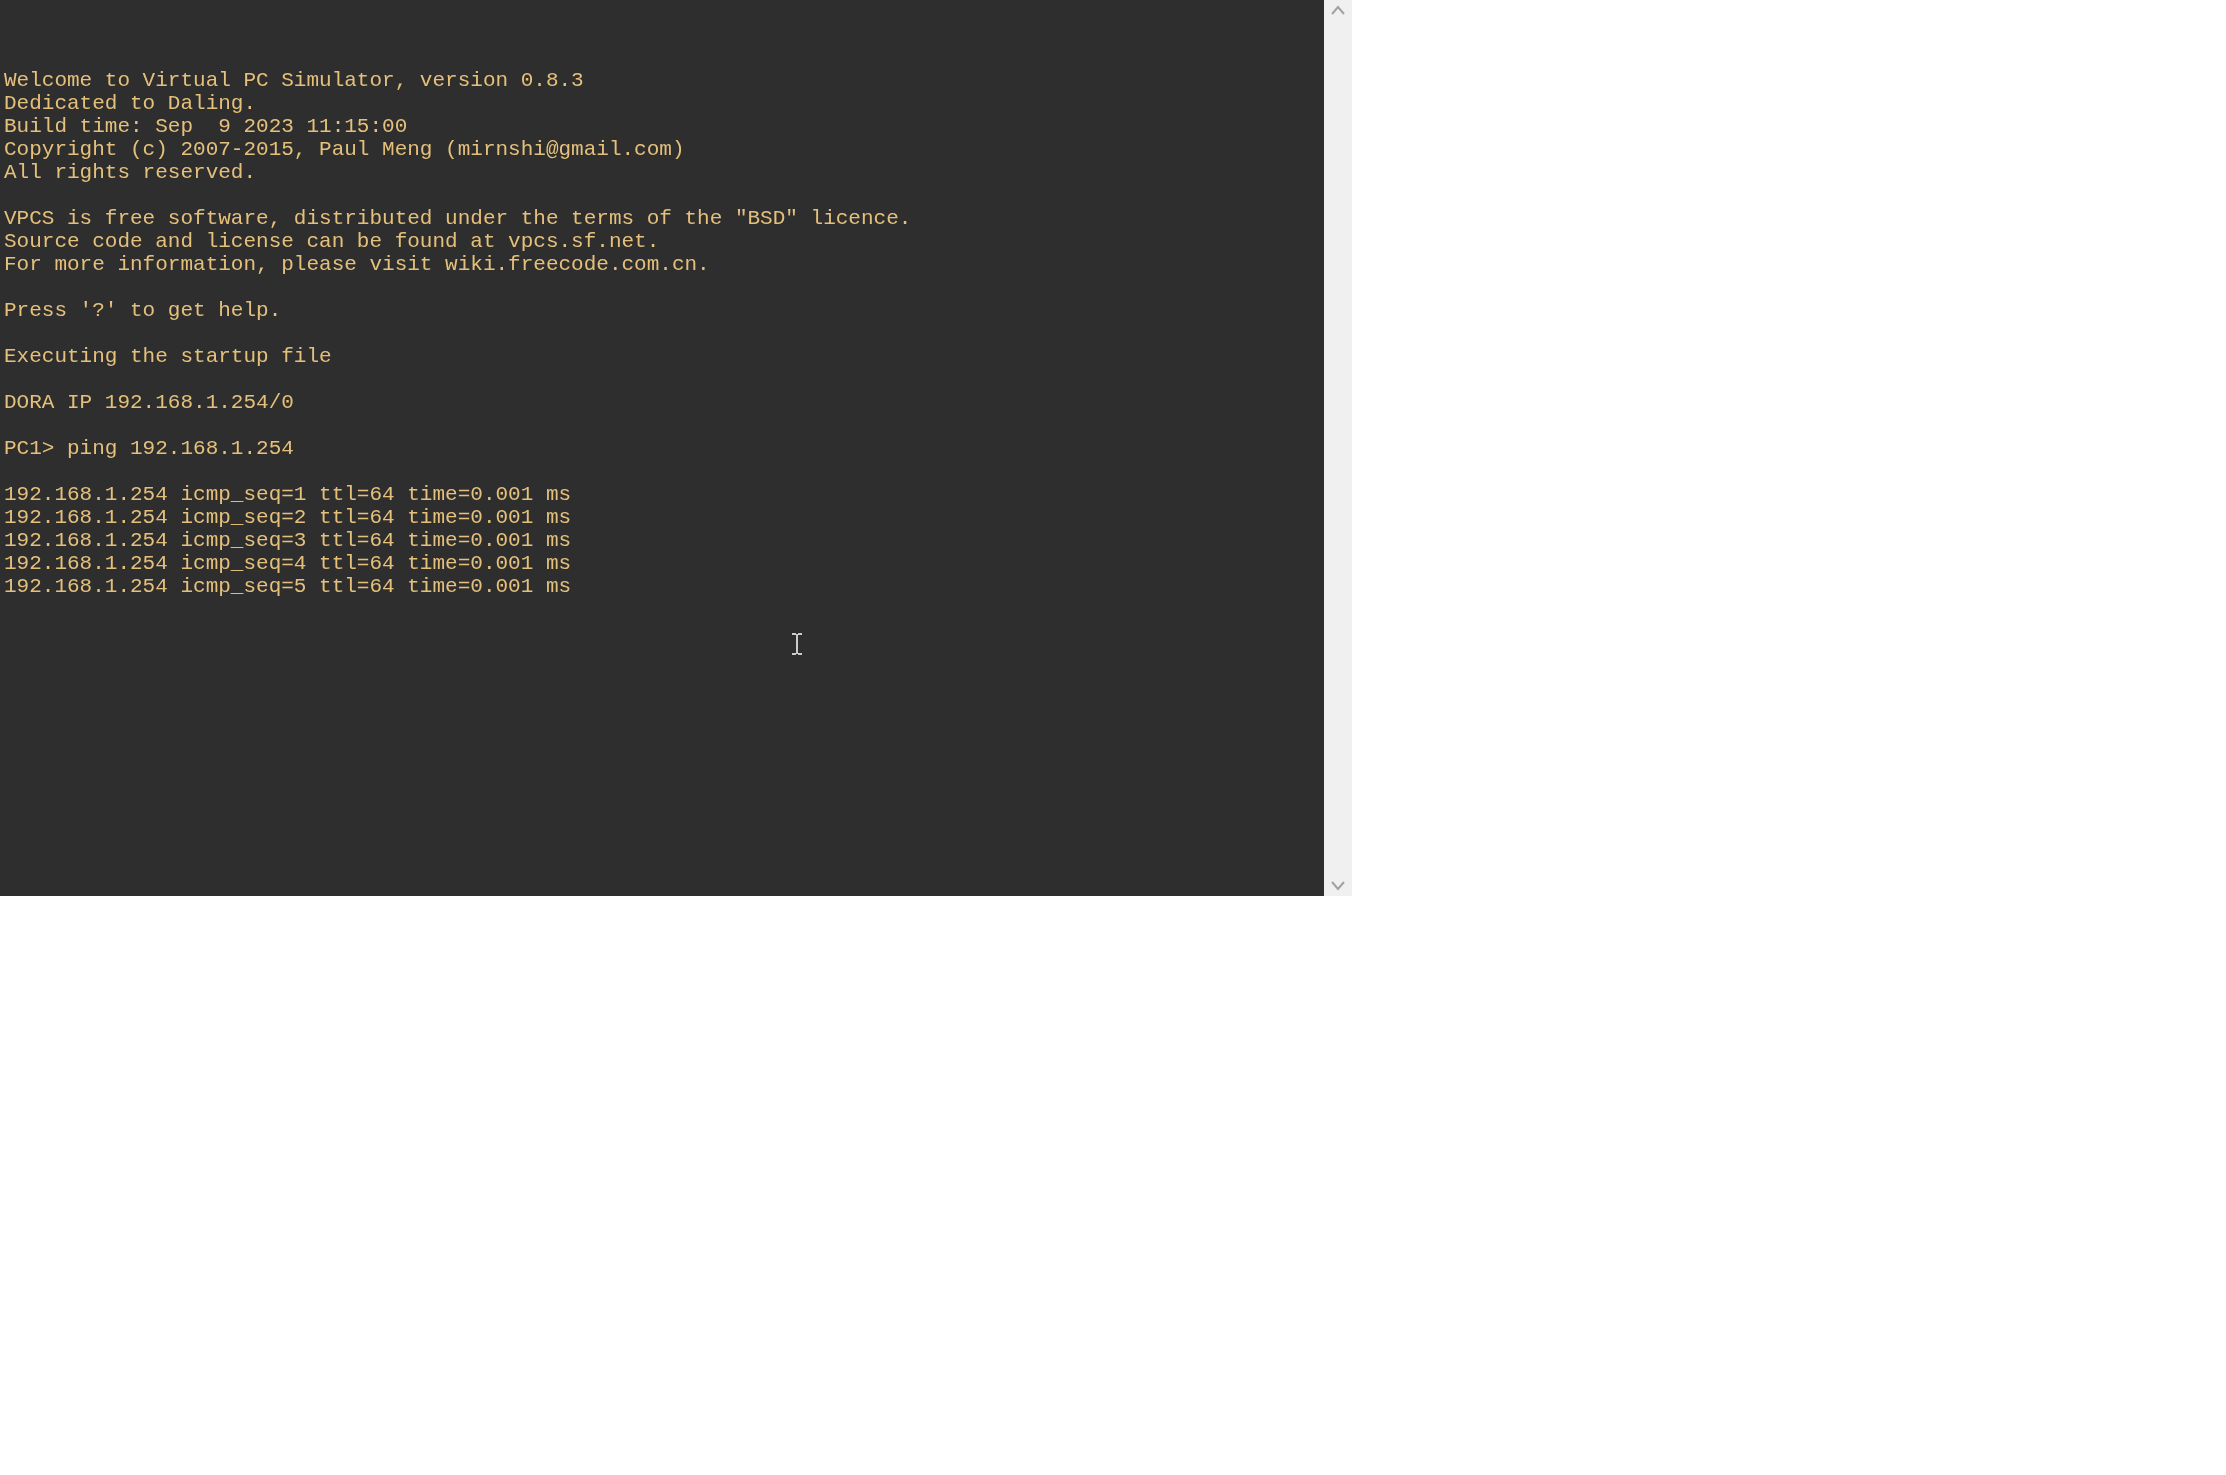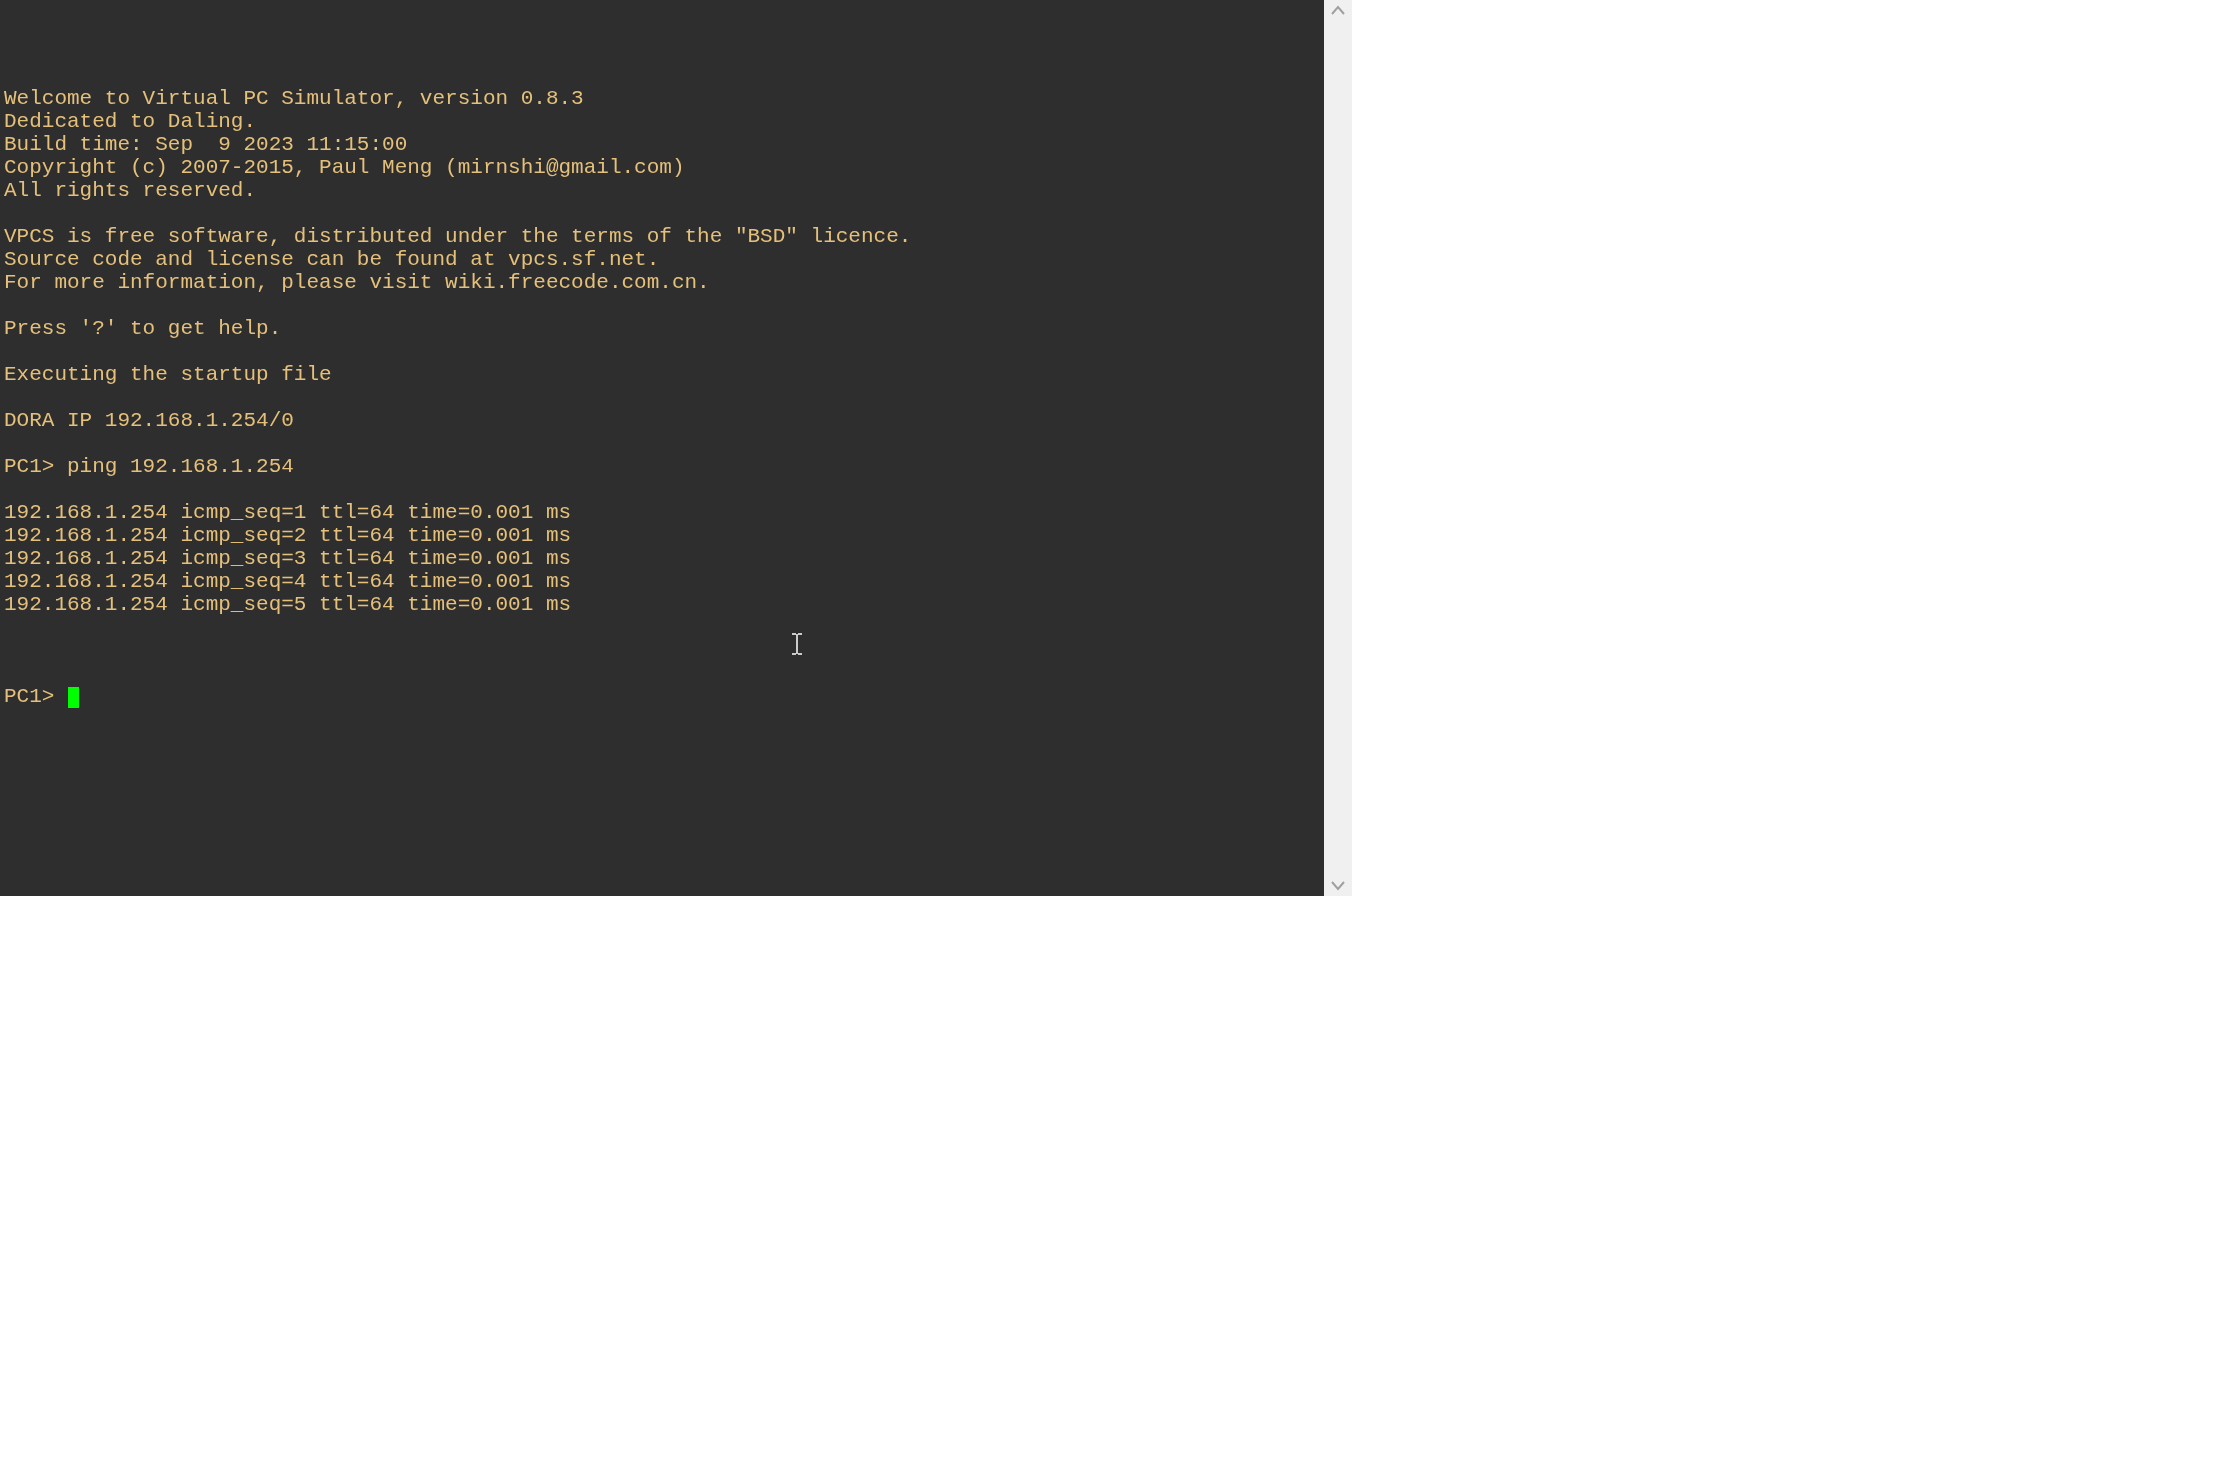--- a/index.html
+++ b/index.html
@@ -15,21 +15,21 @@
       overflow: hidden;
       position: relative;
     }
     .terminal-container {
       position: absolute;
       top: 0;
       left: 0;
       width: 1324px;
       height: 896px;
       background: #2e2e2e;
-      padding: 18px 4px;
+      padding: 0 4px;
       font-family: "Consolas", "Courier New", monospace;
       font-size: 21px;
       line-height: 23px;
       color: #e5c07b;
       white-space: pre;
       overflow: hidden;
     }
     .terminal-line {
       white-space: pre;
     }
@@ -77,21 +77,20 @@
       width: 16px;
       height: 24px;
       pointer-events: none;
     }
   </style>
 </head>
 <body>
 
 <div class="terminal-container">
   <div id="terminal-output"><div class="terminal-line">&nbsp;</div><div class="terminal-line">Welcome to Virtual PC Simulator, version 0.8.3</div><div class="terminal-line">Dedicated to Daling.</div><div class="terminal-line">Build time: Sep  9 2023 11:15:00</div><div class="terminal-line">Copyright (c) 2007-2015, Paul Meng (mirnshi@gmail.com)</div><div class="terminal-line">All rights reserved.</div><div class="terminal-line">&nbsp;</div><div class="terminal-line">VPCS is free software, distributed under the terms of the "BSD" licence.</div><div class="terminal-line">Source code and license can be found at vpcs.sf.net.</div><div class="terminal-line">For more information, please visit wiki.freecode.com.cn.</div><div class="terminal-line">&nbsp;</div><div class="terminal-line">Press '?' to get help.</div><div class="terminal-line">&nbsp;</div><div class="terminal-line">Executing the startup file</div><div class="terminal-line">&nbsp;</div><div class="terminal-line">DORA IP 192.168.1.254/0</div><div class="terminal-line">&nbsp;</div><div class="terminal-line">PC1&gt; ping 192.168.1.254</div><div class="terminal-line">&nbsp;</div><div class="terminal-line">192.168.1.254 icmp_seq=1 ttl=64 time=0.001 ms</div><div class="terminal-line">192.168.1.254 icmp_seq=2 ttl=64 time=0.001 ms</div><div class="terminal-line">192.168.1.254 icmp_seq=3 ttl=64 time=0.001 ms</div><div class="terminal-line">192.168.1.254 icmp_seq=4 ttl=64 time=0.001 ms</div><div class="terminal-line">192.168.1.254 icmp_seq=5 ttl=64 time=0.001 ms</div><div class="terminal-line">&nbsp;</div></div>
-  <div class="terminal-line"><span>PC1&gt; </span><span class="cursor"></span></div>
 </div>
 
 <div class="scrollbar-track">
   <div class="scroll-arrow">
     <svg viewBox="0 0 14 10">
       <path d="M 1 9 L 7 2 L 13 9" stroke="#a0a0a0" stroke-width="2" fill="none"></path>
     </svg>
   </div>
   <div class="scrollbar-middle"></div>
   <div class="scroll-arrow">

